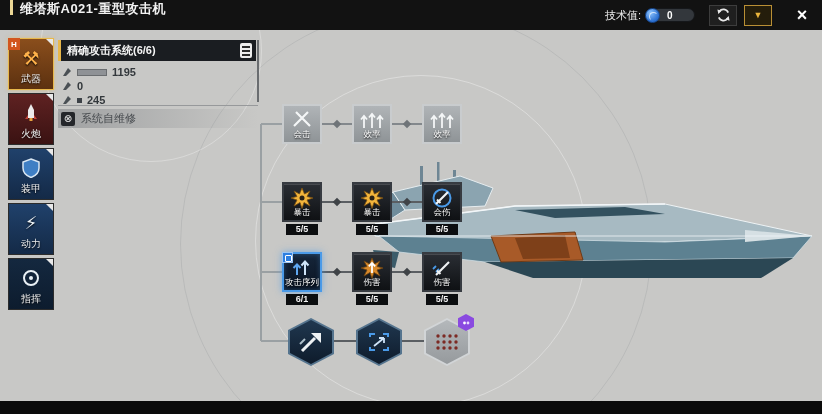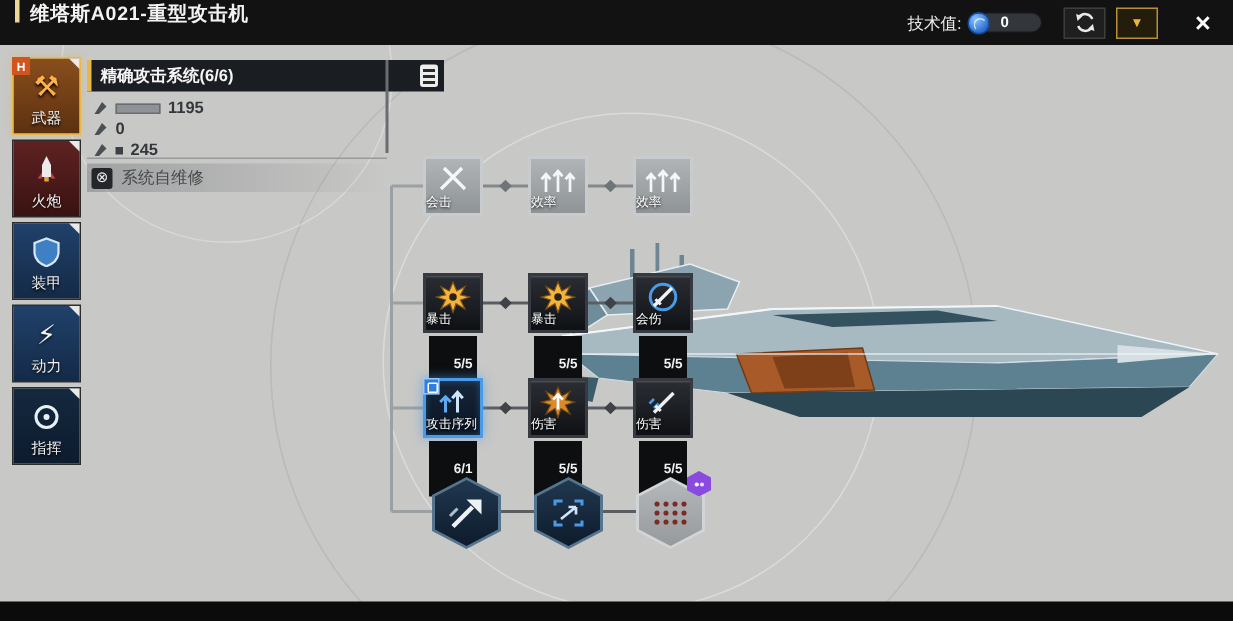--- a/index.html
+++ b/index.html
@@ -39,48 +39,48 @@
   .si-armor,.si-power{background:linear-gradient(180deg,#20416b,#142a47);}
   .si-command{background:linear-gradient(180deg,#14283f,#0d1c2e);}
   .h-badge{position:absolute;top:-1px;left:-1px;width:12px;height:12px;background:#d2551e;color:#fff;font-size:8px;font-weight:bold;
            display:flex;align-items:center;justify-content:center;z-index:2;}
   .glyph-weapon{font-size:19px;color:#ffb24a;text-shadow:0 1px 2px #000;}
   .glyph-power{font-size:18px;color:#eef4f8;text-shadow:0 1px 2px #000;}
   .cmd-icon{width:16px;height:16px;border:2px solid #e9f0f5;border-radius:50%;position:relative;box-sizing:border-box;}
   .cmd-icon::after{content:"";position:absolute;left:4px;top:4px;width:4px;height:4px;border-radius:50%;background:#e9f0f5;}
 
   
-  .panel-header{position:absolute;left:58px;top:40px;width:238px;height:21px;background:#1a1d21;border-left:3px solid #e8b84b;
+  .panel-header{position:absolute;left:58px;top:40px;width:198px;height:21px;background:#1a1d21;border-left:3px solid #e8b84b;
                 display:flex;align-items:center;box-sizing:border-box;z-index:20;}
   .panel-title{color:#f5f5f5;font-size:11px;font-weight:bold;padding-left:6px;}
   .doc-btn{position:absolute;right:4px;top:3px;width:12px;height:15px;background:#ededed;border-radius:2px;cursor:pointer;}
   .doc-btn i{position:absolute;left:2px;right:2px;height:1.5px;background:#2a2a2a;}
   .doc-btn i:nth-child(1){top:3px;} .doc-btn i:nth-child(2){top:7px;} .doc-btn i:nth-child(3){top:11px;}
   .stats{position:absolute;left:62px;top:66px;width:190px;display:flex;flex-direction:column;gap:2px;z-index:20;}
   .stat-row{display:flex;align-items:center;gap:5px;height:12px;color:#33383c;font-size:11px;font-weight:bold;}
   .stat-bar{width:30px;height:7px;background:#8f9296;border:1px solid #6a6d70;box-sizing:border-box;}
   .sq{width:5px;height:5px;background:#3c4146;display:inline-block;}
   .divider{position:absolute;left:58px;top:105px;width:200px;height:1px;background:#97999b;z-index:20;}
   .self-repair{position:absolute;left:58px;top:109px;width:200px;height:19px;display:flex;align-items:center;gap:6px;
                background:linear-gradient(90deg,rgba(120,123,127,.5),rgba(120,123,127,0));padding-left:3px;box-sizing:border-box;z-index:20;}
   .sr-icon{width:14px;height:14px;background:#24262a;border-radius:2px;color:#ececec;font-size:10px;line-height:14px;text-align:center;}
   .sr-label{font-size:11px;color:#45494d;}
   .scroll-line{position:absolute;left:257px;top:40px;width:2px;height:62px;background:#6a6d70;z-index:20;}
 
   
   .tree-lines{position:absolute;left:0;top:0;z-index:10;pointer-events:none;}
   .node{position:absolute;width:40px;height:40px;box-sizing:border-box;z-index:15;cursor:pointer;}
   .node .node-icon{position:absolute;top:3px;left:0;right:0;display:flex;justify-content:center;}
-  .node-label{position:absolute;bottom:1px;width:100%;font-size:8.5px;color:#fff;text-shadow:0 1px 2px #000;white-space:nowrap;font-family:Liberation Serif, serif;}
+  .node-label{position:absolute;bottom:1px;width:100%;text-align:center;font-size:8.5px;color:#fff;text-shadow:0 1px 2px #000;white-space:nowrap;font-family:Liberation Serif, serif;}
   .node.locked{background:linear-gradient(180deg,#b0b4b7,#8f9497);border:2px solid #c9ccce;}
   .node.owned{background:linear-gradient(180deg,#2a2e34,#0f1114);border:2px solid #373b41;box-shadow:inset 0 1px 0 rgba(255,255,255,.14);}
   .node.active{background:linear-gradient(180deg,#16263a,#0a1422);border:2px solid #4a9ae8;
                box-shadow:0 0 7px rgba(74,154,232,.65), inset 0 0 5px rgba(74,154,232,.35);}
   .level-badge{position:absolute;top:40px;left:50%;transform:translateX(-50%);min-width:26px;height:11px;background:#0c0e10;
-               color:#f0f0f0;font-size:9px;line-height:11px;text-align:right;padding:13px 3px;font-weight:bold;}
+               color:#f0f0f0;font-size:9px;line-height:11px;text-align:center;padding:0 3px;font-weight:bold;}
   .chip{position:absolute;top:-2px;left:-2px;width:11px;height:11px;background:#2e7fe0;border:1px solid #9cc6f5;box-sizing:border-box;z-index:2;}
   .chip::after{content:"";position:absolute;left:2px;top:2px;width:5px;height:5px;border:1px solid #fff;border-radius:1px;}
 
   .hex{position:absolute;width:46px;height:48px;z-index:15;cursor:pointer;}
   .hex-outer{position:absolute;inset:0;clip-path:polygon(50% 0,100% 25%,100% 75%,50% 100%,0 75%,0 25%);}
   .hex-inner{position:absolute;inset:2px;clip-path:polygon(50% 0,100% 25%,100% 75%,50% 100%,0 75%,0 25%);
              display:flex;align-items:center;justify-content:center;}
   .hex-blue .hex-outer{background:#55748e;}
   .hex-blue .hex-inner{background:linear-gradient(180deg,#203850,#0e1b2b);}
   .hex-gray .hex-outer{background:#d2d5d7;}

